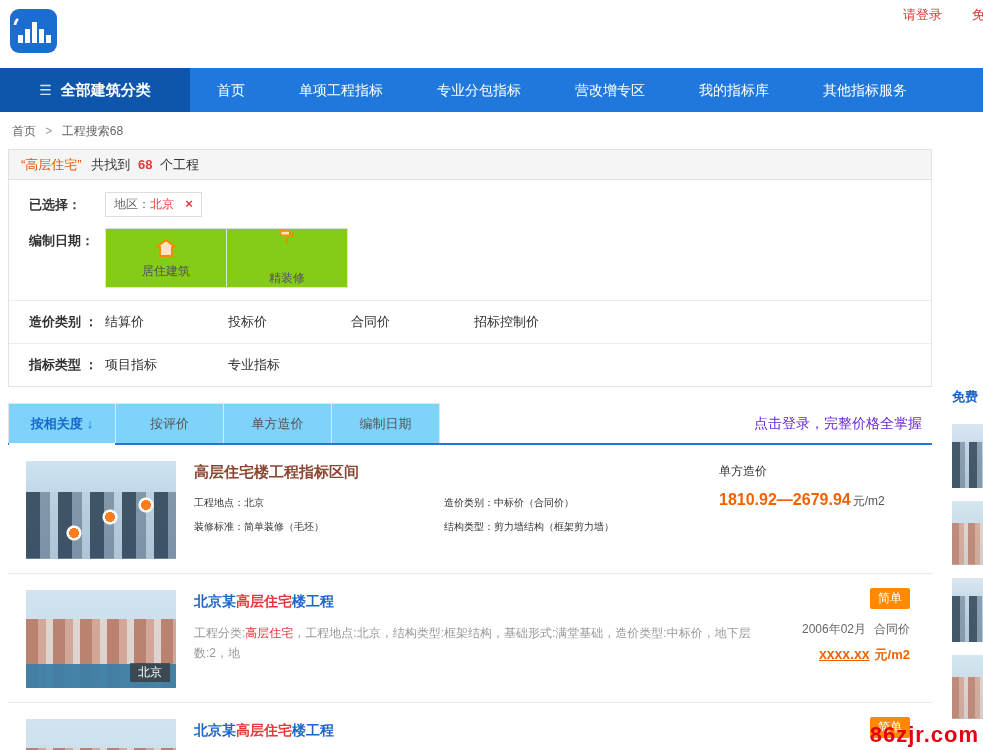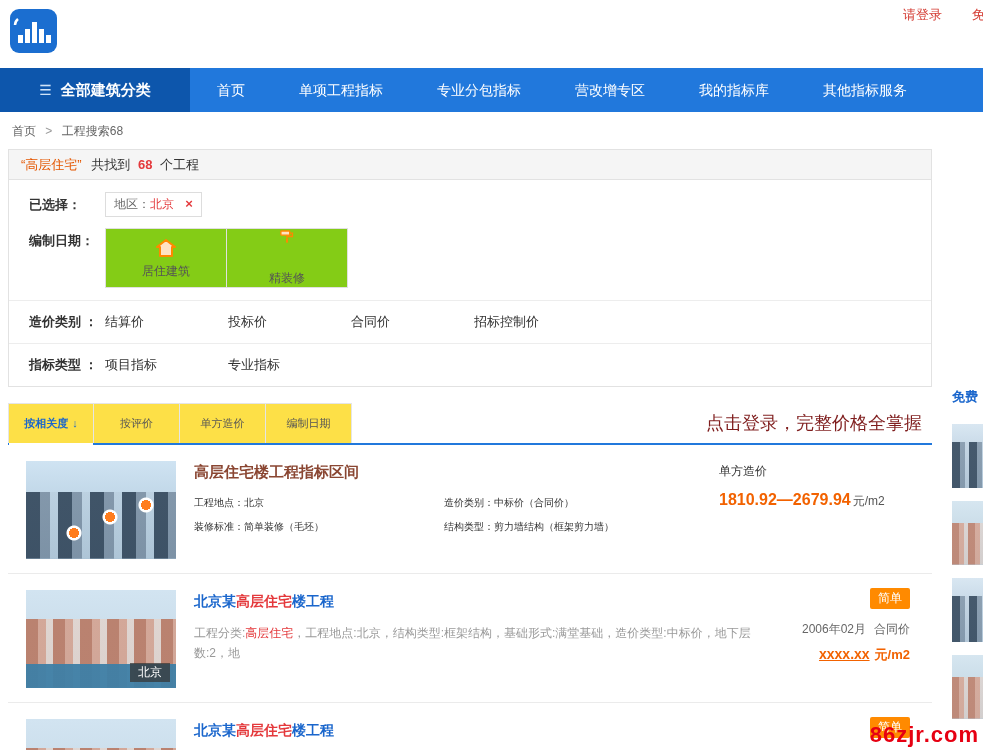--- a/index.html
+++ b/index.html
@@ -49,26 +49,26 @@
   .card { width: 122px; height: 60px; border: 1px solid #e0e0e0; background: #84cc16; display: flex; flex-direction: column; align-items: center; justify-content: center; gap: 4px; cursor: pointer; }
   .card + .card { margin-left: -1px; gap: 26px; }
   .card-name { font-size: 12px; color: #555; }
 
   .row-cost, .row-index { border-top: 1px solid #ededed; padding: 8px 0; }
   .opt { width: 123px; color: #333; cursor: pointer; font-size: 13px; line-height: 26px; flex-shrink: 0; }
 
   
   .tabs-wrap { margin: 16px 0 0 8px; width: 924px; position: relative; height: 42px; border-bottom: 2px solid #2178dc; }
   .tabs { display: inline-flex; height: 40px; border-top: 1px solid #e5e5e5; }
-  .tab { width: 86px; text-align: center; line-height: 39px; font-size: 11px; color: #555; background: #fde047; border-right: 1px solid #e5e5e5; cursor: pointer; }
+  .tab { width: 108px; text-align: center; line-height: 39px; font-size: 13px; color: #555; background: #7dd3fc; border-right: 1px solid #e5e5e5; cursor: pointer; }
   .tab:first-child { border-left: 1px solid #e5e5e5; }
   .tab.active { color: #1a66cc; font-weight: bold; position: relative; }
   .tab.active::after { content: ""; position: absolute; left: 0; right: 0; bottom: -2px; height: 2px; background: #fff; }
   .tab .arrow { margin-left: 4px; color: #1a66cc; font-weight: bold; }
-  .login-hint { position: absolute; right: 10px; top: 0; line-height: 40px; font-size: 18px; color: #7f1d1d; cursor: pointer; }
+  .login-hint { position: absolute; right: 10px; top: 0; line-height: 40px; font-size: 14px; color: #6d28d9; cursor: pointer; }
 
   
   .list { margin-left: 8px; width: 924px; }
   .item { position: relative; display: flex; padding: 16px 10px 14px 18px; border-bottom: 1px solid #ebebeb; }
   .thumb { width: 150px; height: 98px; flex-shrink: 0; margin-right: 18px; position: relative; overflow: hidden; cursor: pointer; }
   .item-body { flex: 1; padding-top: 2px; }
 
   
   .thumb-city {
     background:

